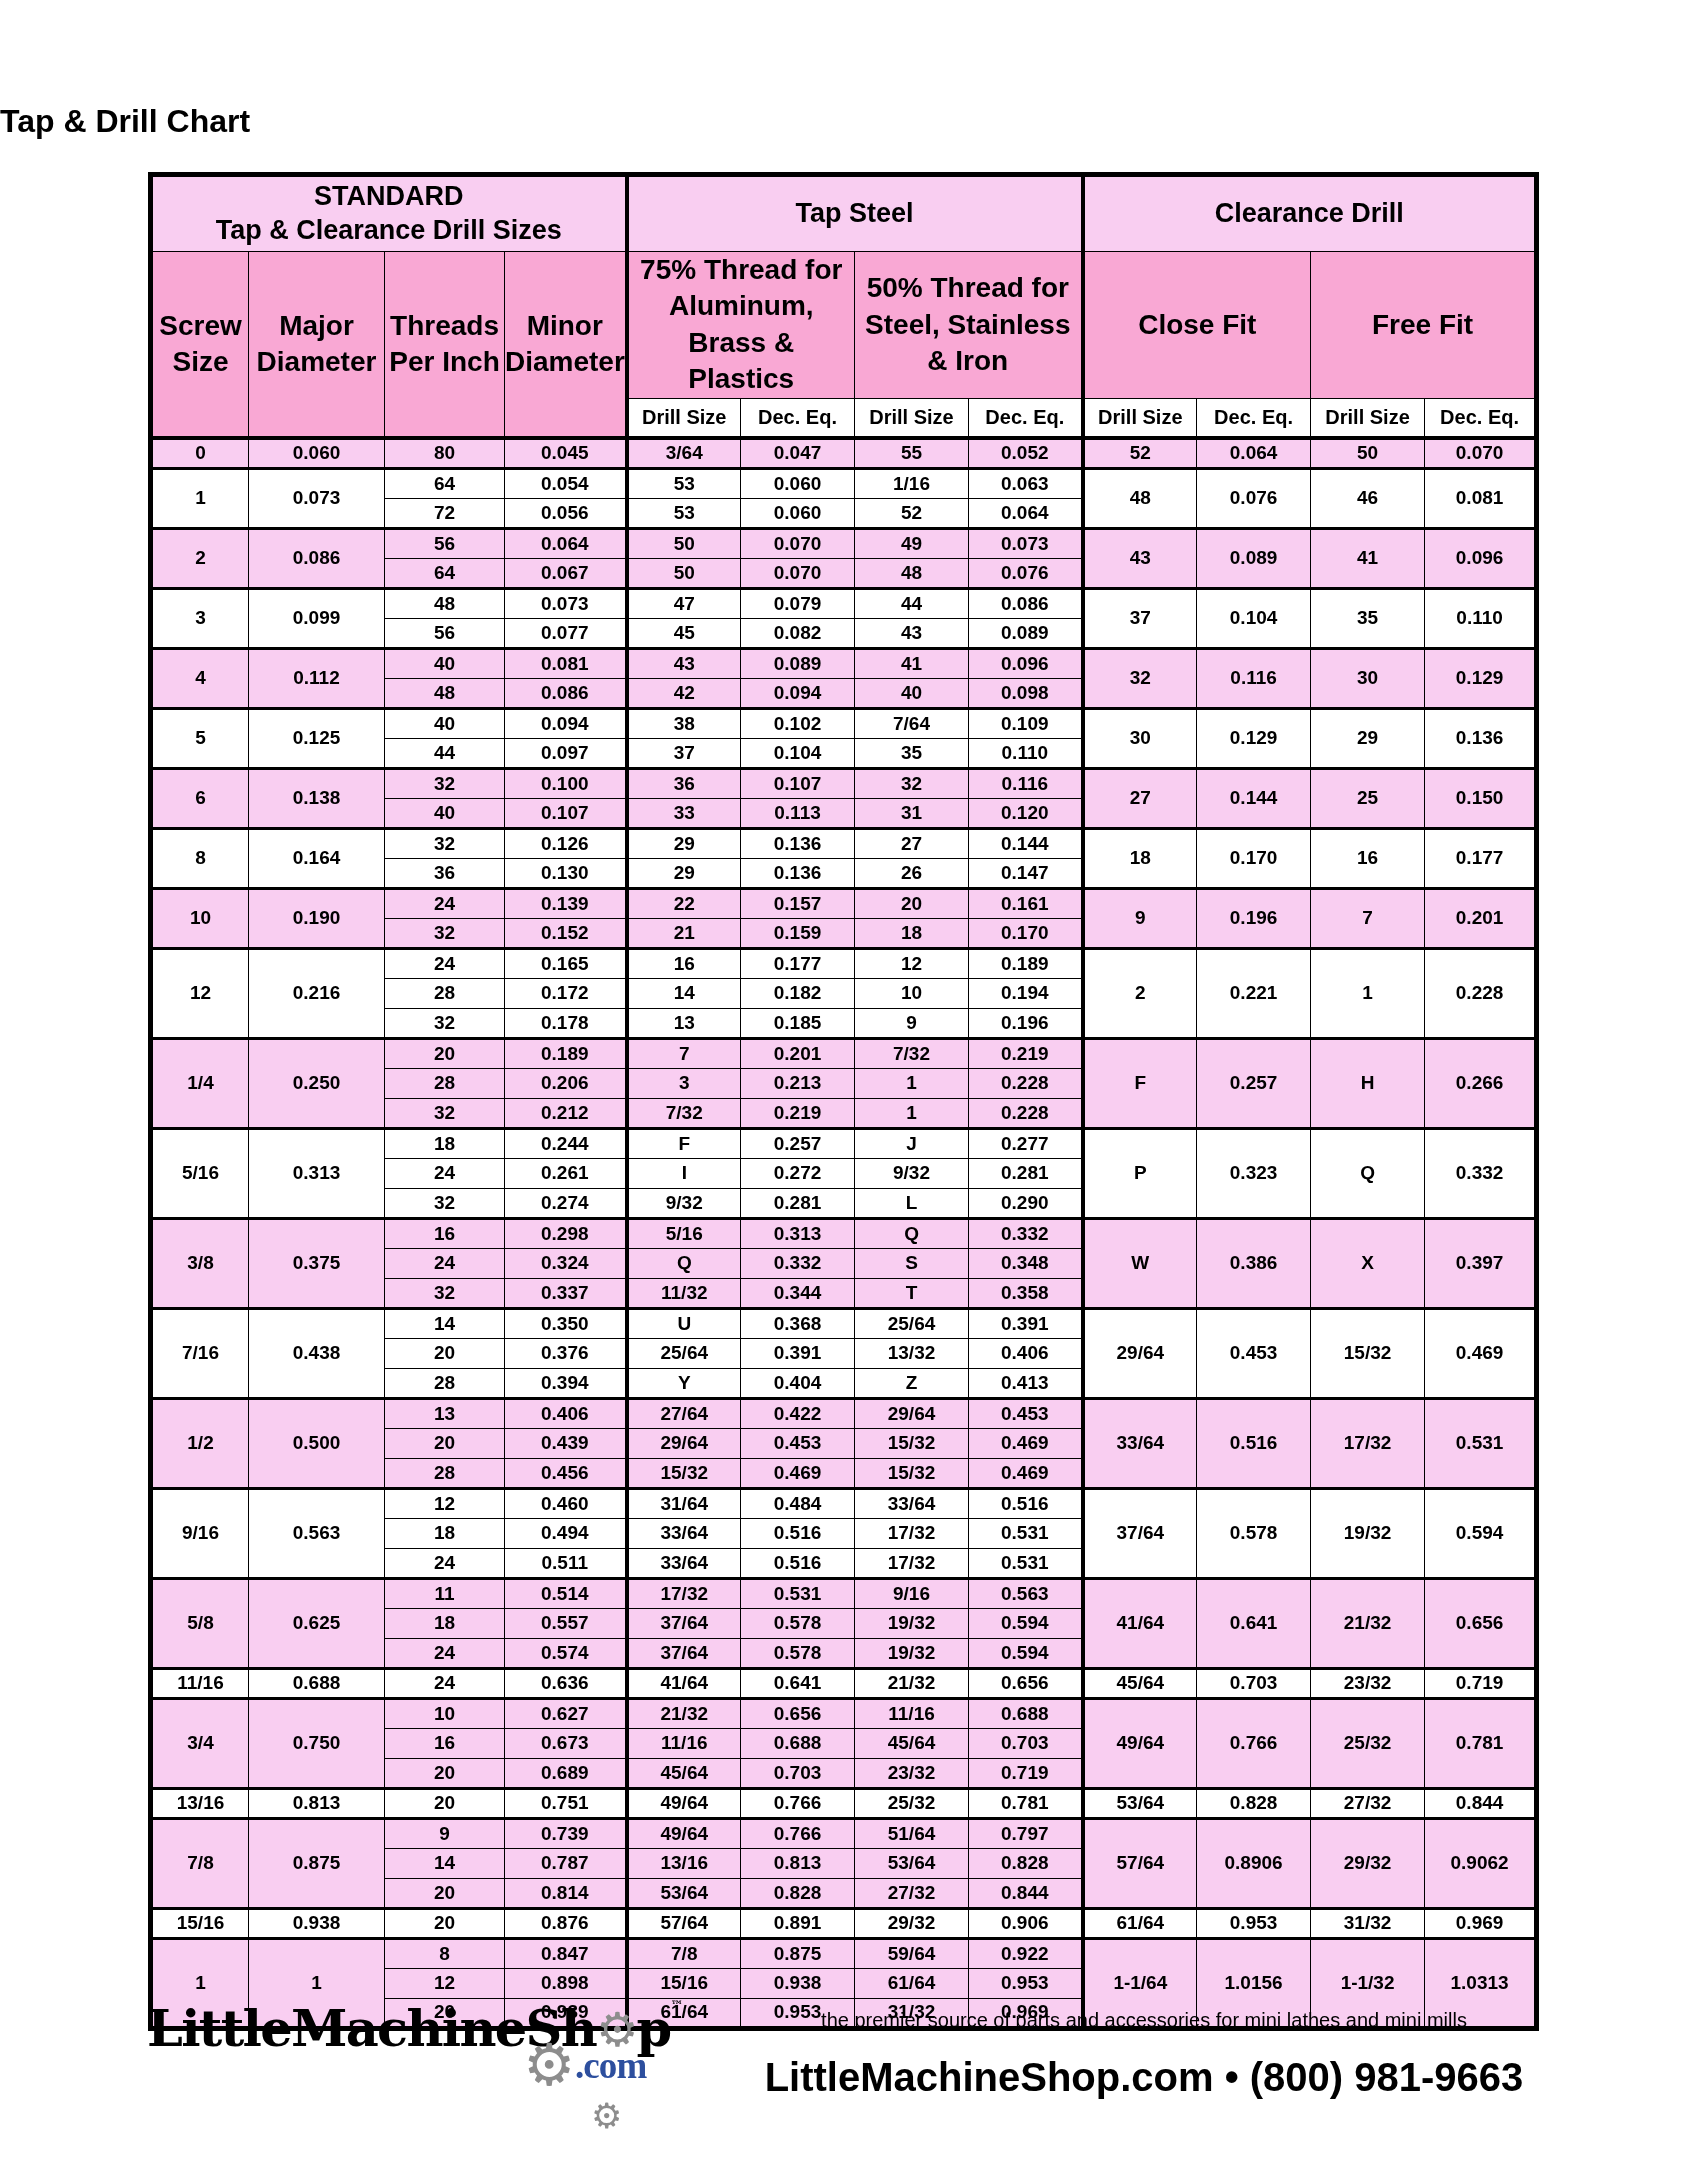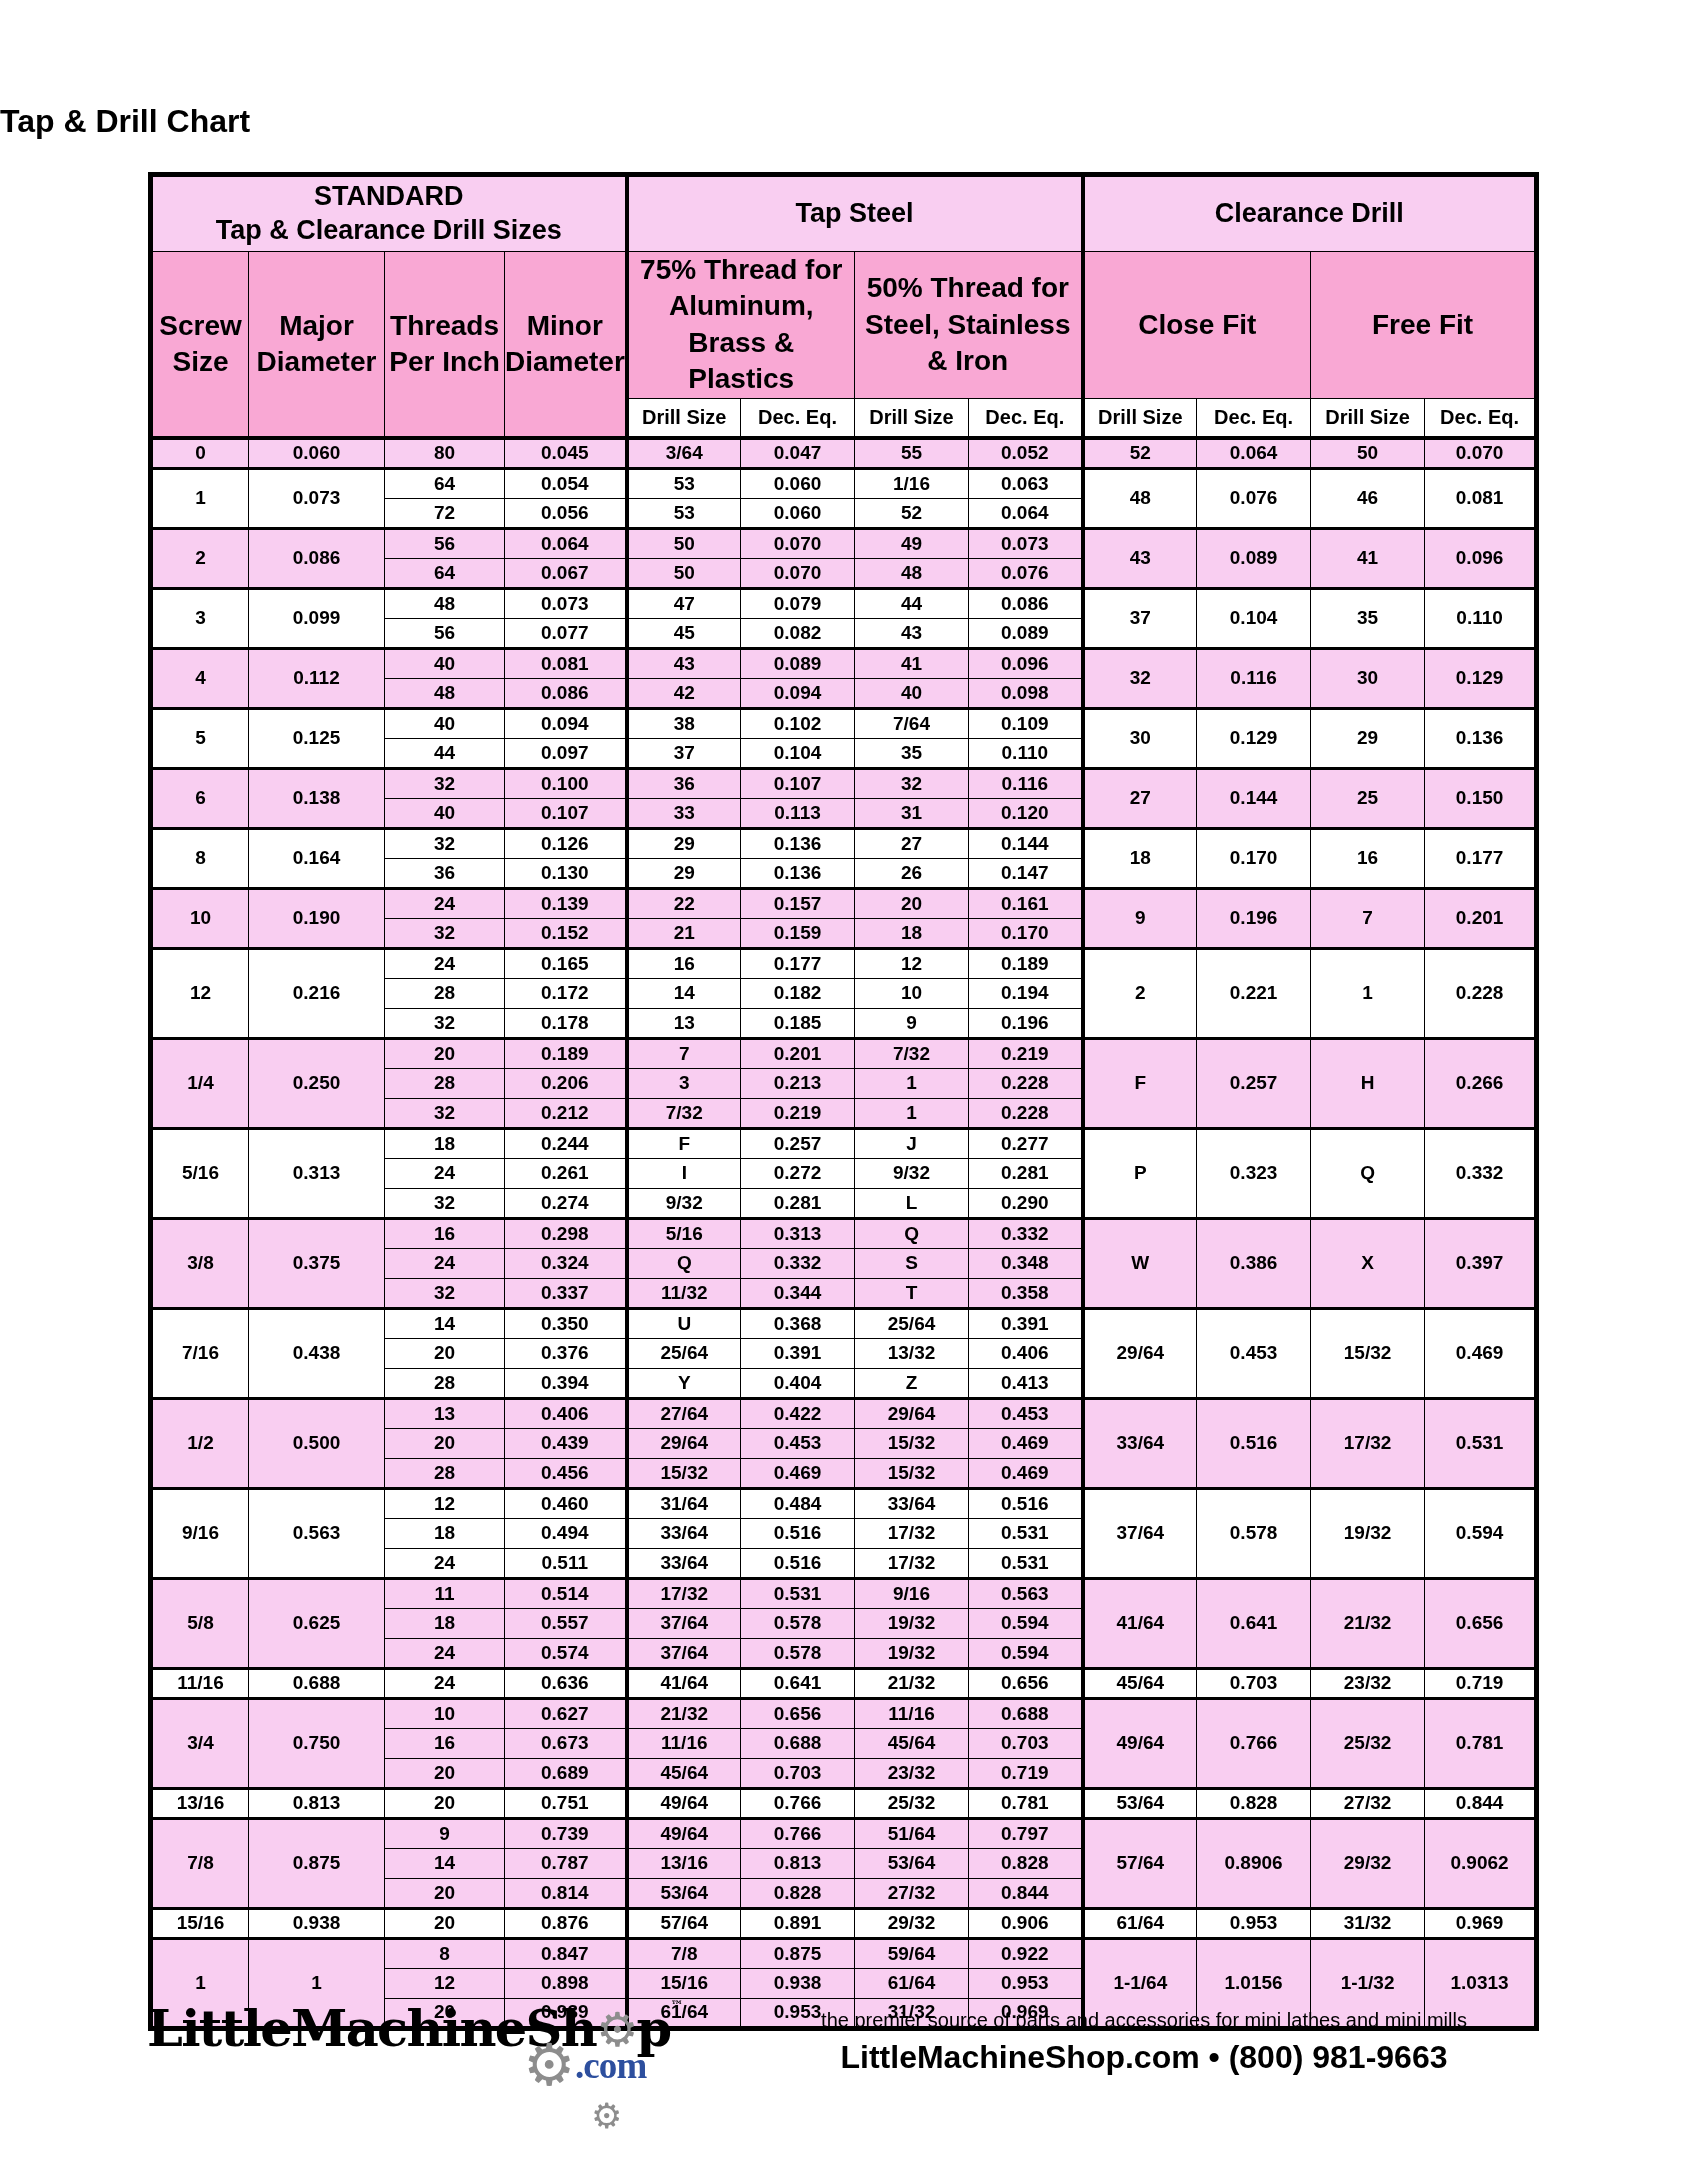--- a/index.html
+++ b/index.html
@@ -45,21 +45,21 @@
     position:absolute; left:376px; top:33px; white-space:nowrap;
   }
   .logo-com .gear-big { font-size:58px; vertical-align:middle; }
   .logo-com .com-text {
     font-family:Liberation Serif, serif; font-weight:bold; font-size:37px;
     color:var(--comblue); letter-spacing:-0.9px; vertical-align:middle;
   }
   .gear-small { position:absolute; left:444px; top:98px; font-size:35px; }
   .footer-right { position:absolute; left:716px; top:2009px; width:856px; text-align:center; }
   .tagline { font-size:20px; }
-  .contact { font-size:32px; font-weight:bold; margin-top:7px; }
+  .contact { font-size:40px; font-weight:bold; margin-top:23px; }
 </style>
 </head>
 <body>
 
 <div class="page-title">Tap &amp; Drill Chart</div>
 
 <table class="drill">
   <colgroup>
     <col style="width:98px">
       <col style="width:136px">

